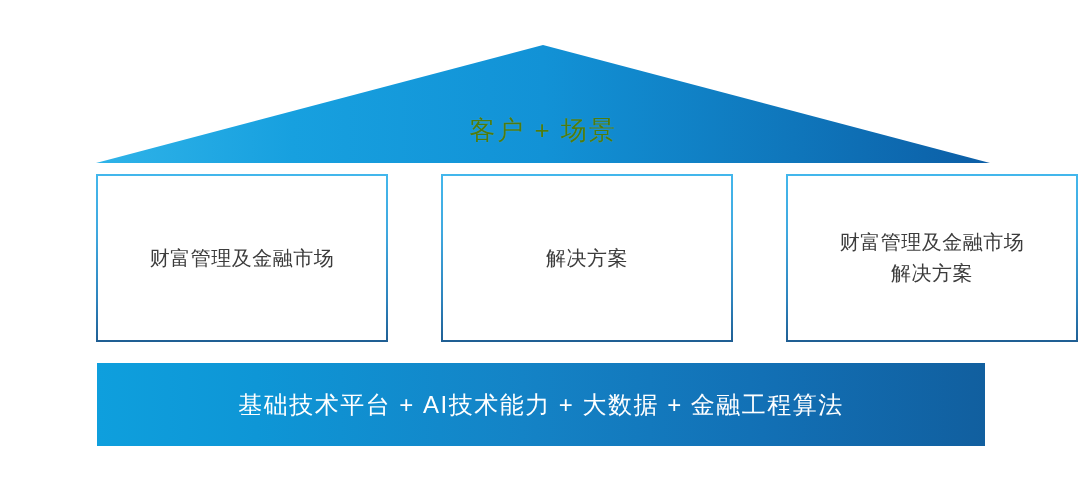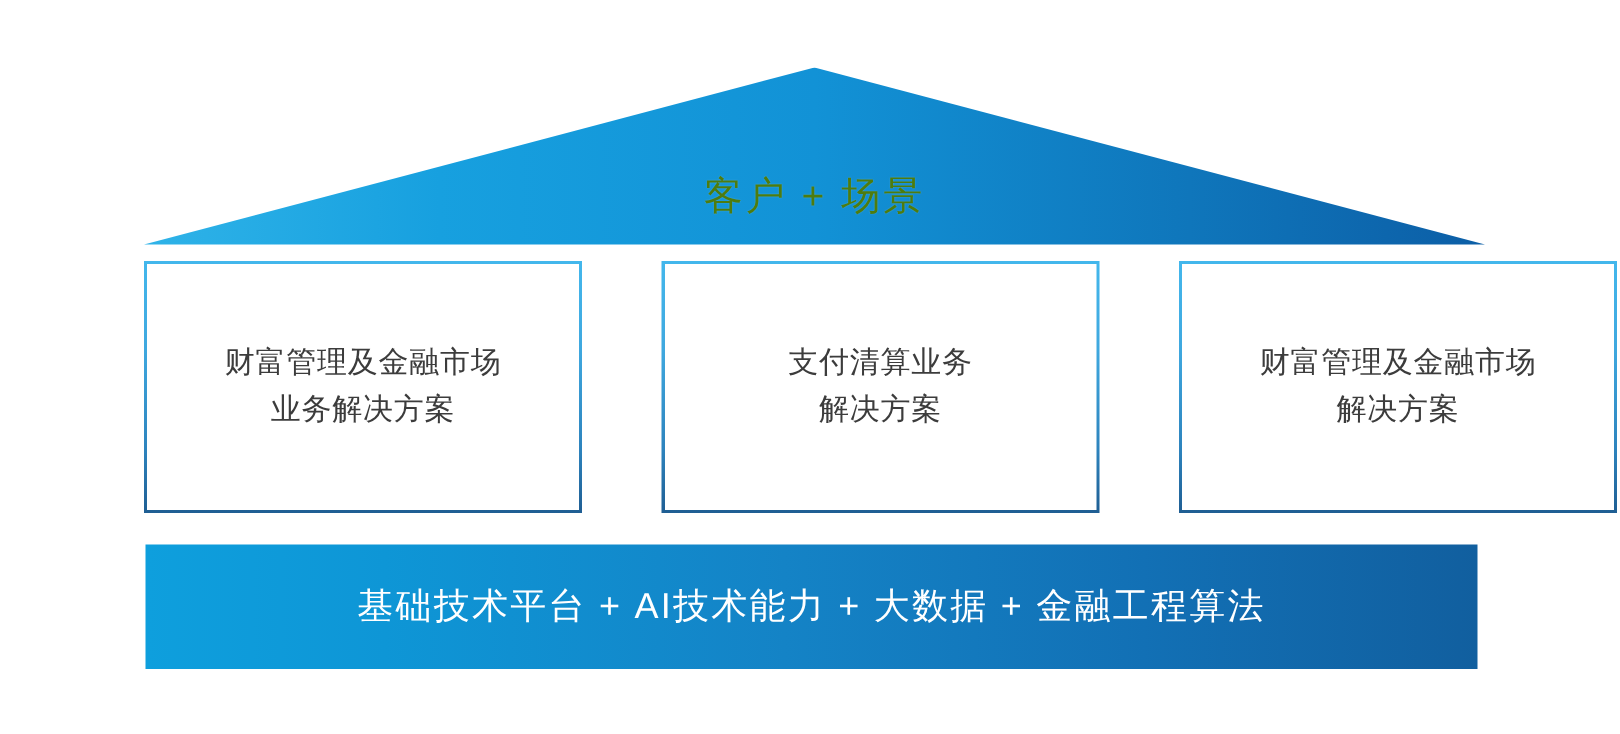--- a/index.html
+++ b/index.html
@@ -133,27 +133,25 @@
     <div class="roof-label">
       <span>客户 + 场景</span>
     </div>
   </div>
 
   <div class="pillars">
 
     <div class="pillar">
       <div class="pillar-text">
         <span class="line">财富管理及金融市场</span>
-        <span class="line">业务解决方案</span>
       </div>
     </div>
 
     <div class="pillar">
       <div class="pillar-text">
-        <span class="line">支付清算业务</span>
         <span class="line">解决方案</span>
       </div>
     </div>
 
     <div class="pillar">
       <div class="pillar-text">
         <span class="line">财富管理及金融市场</span>
         <span class="line">解决方案</span>
       </div>
     </div>

